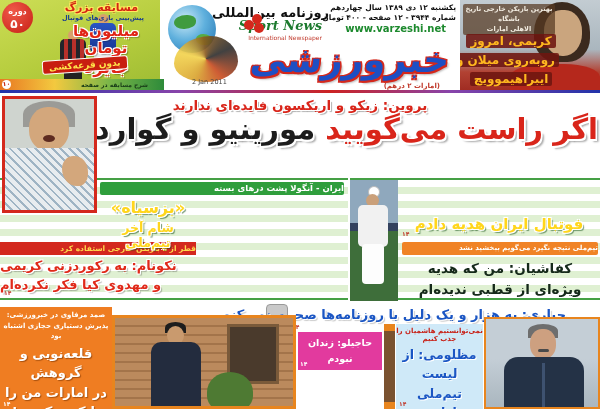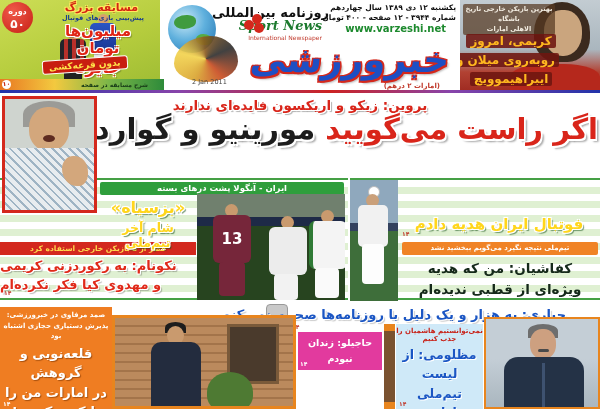--- a/index.html
+++ b/index.html
@@ -9,21 +9,21 @@
   .abs{position:absolute;}
 
   
   .ad{left:0;top:0;width:164px;height:90px;background:linear-gradient(160deg,#ccdd55 0%,#b5cc3d 55%,#9dbb33 100%);overflow:hidden;}
   .ad-round{left:2px;top:2px;width:31px;height:31px;border-radius:50%;background:radial-gradient(circle at 35% 30%,#f05a4a,#c61f14);
             color:#fff;text-align:center;font-size:8px;font-weight:bold;line-height:1.2;padding-top:5px;z-index:4;}
   .ad-round b{display:block;font-size:12px;}
   .ad-title{top:1px;right:26px;color:#d42513;font-weight:bold;font-size:11px;z-index:3;
             text-shadow:1px 1px 0 #ffe95e,-1px -1px 0 #ffe95e,1px -1px 0 #ffe95e,-1px 1px 0 #ffe95e;}
   .ad-sub{top:14px;right:20px;color:#1b3f8f;font-size:6.5px;font-weight:bold;z-index:3;}
-  .ad-prize{top:23px;right:16px;width:100px;text-align:center;color:#e02415;font-weight:bold;font-size:15px;line-height:1.15;z-index:3;
+  .ad-prize{top:23px;right:8px;width:100px;text-align:center;color:#e02415;font-weight:bold;font-size:15px;line-height:1.15;z-index:3;
             text-shadow:1px 1px 0 #fff,-1px -1px 0 #fff,1px -1px 0 #fff,-1px 1px 0 #fff,2px 2px 1px rgba(0,0,0,.25);}
   .ad-prize .l2{font-size:17px;}
   .ad-nolot{top:58px;right:36px;background:#c81e10;color:#ffe34a;font-size:9px;font-weight:bold;
             padding:1px 6px;border:1px solid #fff;border-radius:3px;transform:rotate(-4deg);z-index:3;}
   .ad-foot{left:0;right:0;bottom:0;height:11px;background:linear-gradient(90deg,#e87722,#f3c93f,#7ab648,#2e8b3a);
            color:#173a17;font-size:6px;font-weight:bold;line-height:11px;padding-right:16px;z-index:3;}
   .ad-foot-page{left:2px;top:1px;bottom:1px;width:9px;height:9px;background:#fff;border-radius:50%;color:#c8230f;
             font-size:6.5px;font-weight:bold;text-align:center;line-height:9px;z-index:4;}
   .pl{z-index:1;}
   .pl .head{position:absolute;width:11px;height:11px;border-radius:50%;background:#d9a06b;top:0;left:10px;}
@@ -91,21 +91,21 @@
   .hl-main{left:98px;top:113px;width:500px;text-align:center;font-weight:bold;font-size:29px;line-height:1.15;z-index:3;
            letter-spacing:-1px;white-space:nowrap;
            text-shadow:1.5px 1.5px 0 #fff,-1.5px -1.5px 0 #fff,1.5px -1.5px 0 #fff,-1.5px 1.5px 0 #fff,3px 3px 2px rgba(0,0,0,.35);}
   .hl-red{color:#d9251a;} .hl-black{color:#1c1c1c;}
 
   
   .panel{top:178px;height:122px;background:repeating-linear-gradient(180deg,#ffffff 0 7px,#dff0d2 7px 14px);
          border-top:2px solid #45a045;border-bottom:2px solid #45a045;}
   .panel-left{left:0;width:348px;}
   .panel-right{left:350px;width:250px;}
-  .strip{position:absolute;font-weight:bold;text-align:center;overflow:hidden;white-space:nowrap;}
+  .strip{position:absolute;font-weight:bold;overflow:hidden;white-space:nowrap;}
   .iran-strip{left:100px;right:4px;top:2px;height:13px;background:#2f9e3c;color:#fff;font-size:8.5px;line-height:13px;border-radius:2px;}
   .bozsiah{position:absolute;left:100px;top:18px;width:96px;text-align:center;z-index:2;}
   .bozsiah .b1{color:#ffd61c;font-size:16px;font-weight:bold;
         text-shadow:1px 1px 0 #fff,-1px -1px 0 #fff,1px -1px 0 #fff,-1px 1px 0 #fff,2px 2px 1px rgba(20,80,20,.6);}
   .bozsiah .b2{color:#ffd61c;font-size:12.5px;font-weight:bold;margin-top:3px;
         text-shadow:1px 1px 0 #fff,-1px -1px 0 #fff,1px -1px 0 #fff,-1px 1px 0 #fff,2px 2px 1px rgba(20,80,20,.6);}
   .match{position:absolute;left:197px;top:14px;width:148px;height:106px;overflow:hidden;
          background:linear-gradient(180deg,#70806e 0 22%,#1e2a47 22% 30%,#27441f 30% 100%);}
   .mp{position:absolute;}
   .mp .mhead{position:absolute;width:13px;height:13px;border-radius:50%;background:#c99a6e;left:12px;top:0;}
@@ -253,37 +253,20 @@
   </div>
   <div class="abs hl-kicker">پروین: زیکو و اریکسون فایده‌ای ندارند</div>
   <div class="abs hl-main"><span class="hl-red">اگر راست می‌گویید </span><span class="hl-black">مورینیو و گواردیولا</span><span class="hl-red"> را بیاورید!</span></div>
 
   <div class="abs panel panel-left">
     <div class="strip iran-strip">ایران - آنگولا پشت درهای بسته</div>
     <div class="bozsiah">
       <div class="b1">«بزسیاه»</div>
       <div class="b2">شام آخر تیم‌ملی</div>
     </div>
-    <div class="match">
-      <div class="mp mp1">
-        <span class="mhead"></span>
-        <span class="mtorso">13</span>
-        <span class="mlegs"></span>
-      </div>
-      <div class="mp mp2">
-          <span class="mhead"></span>
-          <span class="mtorso"></span>
-          <span class="mlegs"></span>
-        </div>
-      <div class="mp mp3">
-          <span class="mhead"></span>
-          <span class="mtorso"></span>
-          <span class="mlegs"></span>
-        </div>
-    </div>
     <div class="strip qatar-strip">قطر از ۵ بازیکن خارجی استفاده کرد</div>
     <div class="nekounam">
       <span>نکونام: به رکوردزنی کریمی</span><br>
       <span>و مهدوی کیا فکر نکرده‌ام</span>
     </div>
     <span class="pgref" style="left:4px;bottom:2px;">۱۴</span>
   </div>
 
   <div class="abs panel panel-right">
     <div class="ghotbi-photo">

